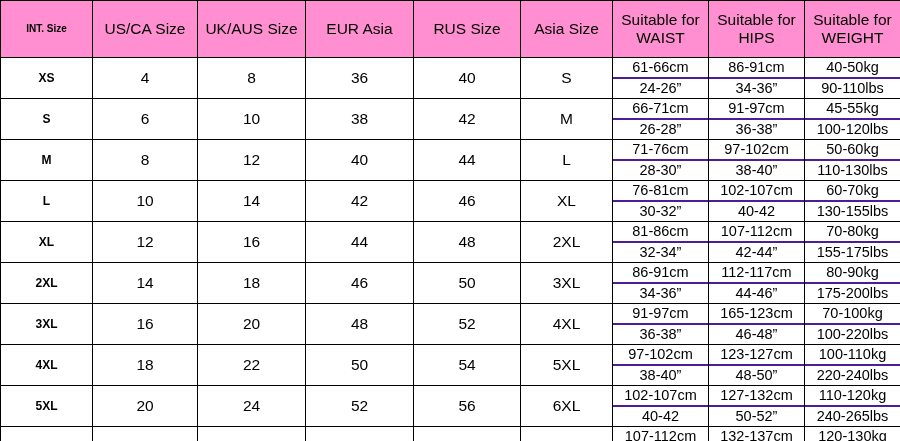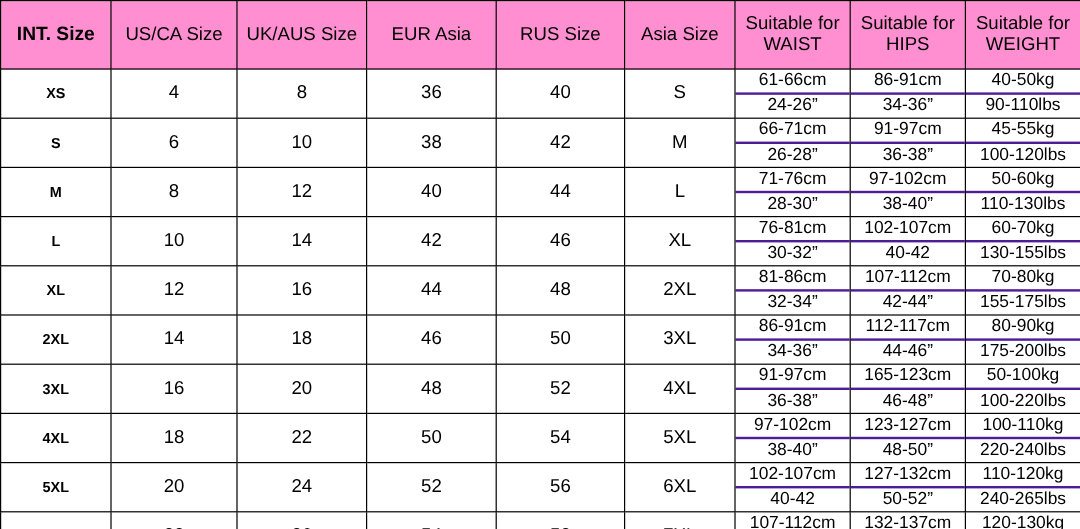--- a/index.html
+++ b/index.html
@@ -27,21 +27,21 @@
   }
   thead th {
     background: #ff8fd0;
     font-size: 15px;
     font-weight: bold;
     height: 56px;
     line-height: 1.15;
     padding: 2px 3px;
   }
   thead th.int-size {
-    font-size: 16px;
+    font-size: 10px;
   }
   thead th.plain {
     font-weight: normal;
     font-size: 15.5px;
   }
   tbody td {
     font-size: 15.5px;
     height: 38px;
   }
   tbody td.sizecol {
@@ -229,21 +229,21 @@
       <td>4XL</td>
       <td class="dual">
         <span class="top">91-97cm</span>
         <span class="bot">36-38”</span>
       </td>
       <td class="dual">
         <span class="top">165-123cm</span>
         <span class="bot">46-48”</span>
       </td>
       <td class="dual">
-        <span class="top">50-100kg</span>
+        <span class="top">70-100kg</span>
         <span class="bot">100-220lbs</span>
       </td>
     </tr>
     <tr>
       <td class="sizecol">4XL</td>
       <td>18</td>
       <td>22</td>
       <td>50</td>
       <td>54</td>
       <td>5XL</td>

